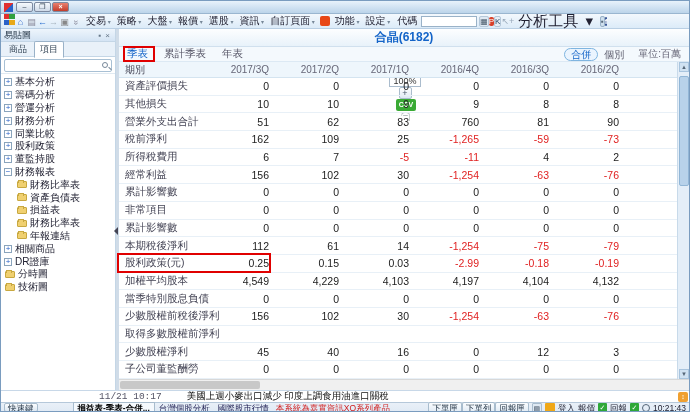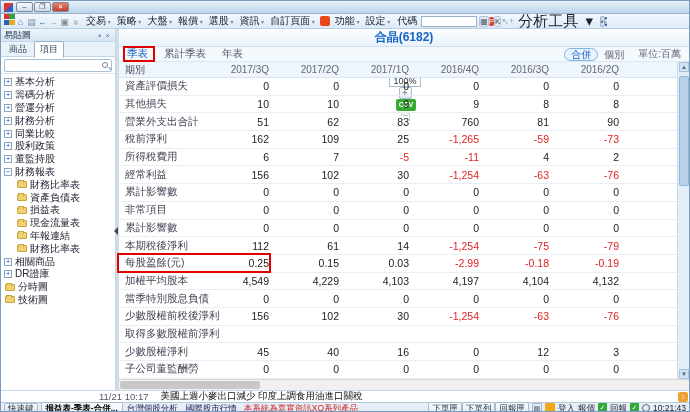--- a/index.html
+++ b/index.html
@@ -119,30 +119,30 @@
                      font-size:6px; line-height:8px; text-align:center; color:#567; }
   .vscroll .up { top:0; } .vscroll .down { bottom:0; }
   .vscroll .thumb { position:absolute; left:1px; top:14px; width:10px; height:110px; background:#b8d2ea;
                     border:1px solid #92b6d6; border-radius:2px; }
   .hscroll { height:11px; background:#f0f0f0; border-top:1px solid #d8d8d8; position:relative; }
   .hscroll .thumb { position:absolute; left:1px; top:1px; width:140px; height:8px; background:#c8c8c8; border-radius:2px; }
 
   
   .newsbar { height:12px; background:#fff; border-top:1px solid #c8d8e8; display:flex; align-items:center;
              font-size:9.5px; padding-left:98px; position:relative; }
-  .newstime { color:#556; margin-right:12px; }
+  .newstime { color:#556; margin-right:25px;font-family:Liberation Mono, monospace; }
   .newstext { color:#111; }
   .newsscroll { position:absolute; right:1px; top:1px; width:10px; height:10px; background:#f0a030; border-radius:2px;
                 color:#fff; font-size:7px; line-height:10px; text-align:center; }
   .statusbar { height:27px; background:linear-gradient(#e9f0f8,#cfdeee); border-top:1px solid #b5c8da;
                display:flex; align-items:flex-start; font-size:8.5px; padding:0 3px; gap:3px; }
   .sb-btn { border:1px solid #a8bccd; background:linear-gradient(#fbfdff,#dde8f2); border-radius:2px;
             padding:0 3px; color:#234; height:9px; line-height:8px; white-space:nowrap; }
   .sb-tab { padding:0 4px; color:#225; white-space:nowrap; }
-  .sb-tab.active { font-weight:bold; color:#000; background:#f5f9fd; border:1px solid #a8bccd; border-bottom:none; }
+  .sb-tab.active { font-weight:bold; color:#000; background:#f5f9fd; border:1px solid #a8bccd; border-bottom:none;margin-left:32px; }
   .sb-notice { color:#d02020; white-space:nowrap; }
   .sb-spacer { flex:1; }
   .sb-ico { width:10px; height:9px; border-radius:1px; font-size:7px; line-height:9px; text-align:center; }
   [data-name="clipboard-icon"]{ background:#dfe9f3; border:1px solid #a8bccd; color:#456; }
   [data-name="status-lock-icon"]{ background:#f0a818; color:#fff; }
   .sb-check { width:9px; height:9px; background:#2fa838; color:#fff; font-size:7px; line-height:9px;
               text-align:center; border-radius:1px; }
   .sb-label { color:#223; white-space:nowrap; }
   .sb-time { color:#223; white-space:nowrap; }
   .clock { display:inline-block; width:8px; height:8px; border:1px solid #567; border-radius:50%; position:relative; top:1px; }
@@ -233,31 +233,27 @@
             <span data-name="tree-item-label">財務比率表</span>
           </div>
           <div class="tnode child" data-name="tree-item-資產負債表">
             <span class="folder" data-name="folder-icon"></span>
             <span data-name="tree-item-label">資產負債表</span>
           </div>
           <div class="tnode child" data-name="tree-item-損益表">
             <span class="folder" data-name="folder-icon"></span>
             <span data-name="tree-item-label">損益表</span>
           </div>
-          <div class="tnode child" data-name="tree-item-現金流量表">
-            <span class="folder" data-name="folder-icon"></span>
-            <span data-name="tree-item-label">現金流量表</span>
+          <div class="tnode child" data-name="tree-item-財務比率表">
+            <span class="folder" data-name="folder-icon"></span>
+            <span data-name="tree-item-label">財務比率表</span>
           </div>
           <div class="tnode child" data-name="tree-item-年報連結">
             <span class="folder" data-name="folder-icon"></span>
             <span data-name="tree-item-label">年報連結</span>
-          </div>
-          <div class="tnode child" data-name="tree-item-財務比率表">
-            <span class="folder" data-name="folder-icon"></span>
-            <span data-name="tree-item-label">財務比率表</span>
           </div>
           <div class="tnode" data-name="tree-item-相關商品">
             <span class="tog" data-name="expand-icon">+</span>
             <span data-name="tree-item-label">相關商品</span>
           </div>
           <div class="tnode" data-name="tree-item-DR證庫">
             <span class="tog" data-name="expand-icon">+</span>
             <span data-name="tree-item-label">DR證庫</span>
           </div>
           <div class="tnode" data-name="tree-item-分時圖">
@@ -385,21 +381,21 @@
             <div class="trow" data-name="table-row">
               <div class="tlabel" data-name="row-label">本期稅後淨利</div>
               <div class="tcell" data-name="cell-value">112</div>
               <div class="tcell" data-name="cell-value">61</div>
               <div class="tcell" data-name="cell-value">14</div>
               <div class="tcell neg" data-name="cell-value">-1,254</div>
               <div class="tcell neg" data-name="cell-value">-75</div>
               <div class="tcell neg" data-name="cell-value">-79</div>
             </div>
             <div class="trow" data-name="table-row">
-              <div class="tlabel" data-name="row-label">每股盈餘(元)</div>
+              <div class="tlabel" data-name="row-label">股利政策(元)</div>
               <div class="tcell" data-name="cell-value">0.25</div>
               <div class="tcell" data-name="cell-value">0.15</div>
               <div class="tcell" data-name="cell-value">0.03</div>
               <div class="tcell neg" data-name="cell-value">-2.99</div>
               <div class="tcell neg" data-name="cell-value">-0.18</div>
               <div class="tcell neg" data-name="cell-value">-0.19</div>
             </div>
             <div class="trow" data-name="table-row">
               <div class="tlabel" data-name="row-label">加權平均股本</div>
               <div class="tcell" data-name="cell-value">4,549</div>

